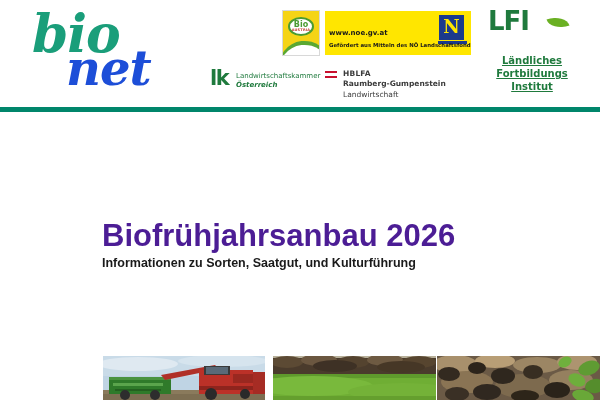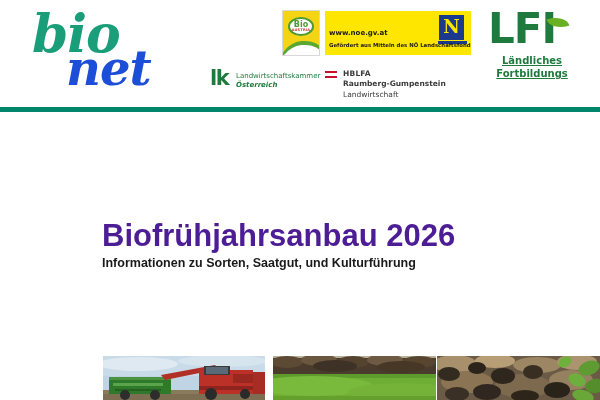--- a/index.html
+++ b/index.html
@@ -177,21 +177,21 @@
   .lfi {
     position: absolute;
     left: 482px; top: 8px;
     width: 100px; height: 94px;
   }
   .lfi .mark {
     position: absolute;
     left: 6px; top: 0px;
     font-family: "DejaVu Sans", sans-serif;
     font-weight: 700;
-    font-size: 42px;
+    font-size: 26px;
     color: #1f7a3d;
     line-height: 1;
     letter-spacing: -1px;
   }
   .lfi .leaf {
     position: absolute;
     left: 66px; top: 8px;
     width: 20px; height: 13px;
     background: #6ab023;
     border-radius: 0 100% 0 100%;
@@ -341,20 +341,21 @@
     <div class="nbar"></div>
     <div class="url">www.noe.gv.at</div>
     <div class="foerder">Gefördert aus Mitteln des NÖ Landschaftsfonds</div>
   </div>
 
   <div class="lfi">
     <div class="mark">LFI</div>
     <div class="leaf"></div>
     <div class="l1">Ländliches</div>
     <div class="l2">Fortbildungs</div>
+    <div class="l3">Institut</div>
   </div>
 
   <div class="lk">
     <div class="lkmark">lk</div>
     <div class="lkl1">Landwirtschaftskammer</div>
     <div class="lkl2">Österreich</div>
   </div>
 
   <div class="hblfa">
     <div class="flag"></div>

